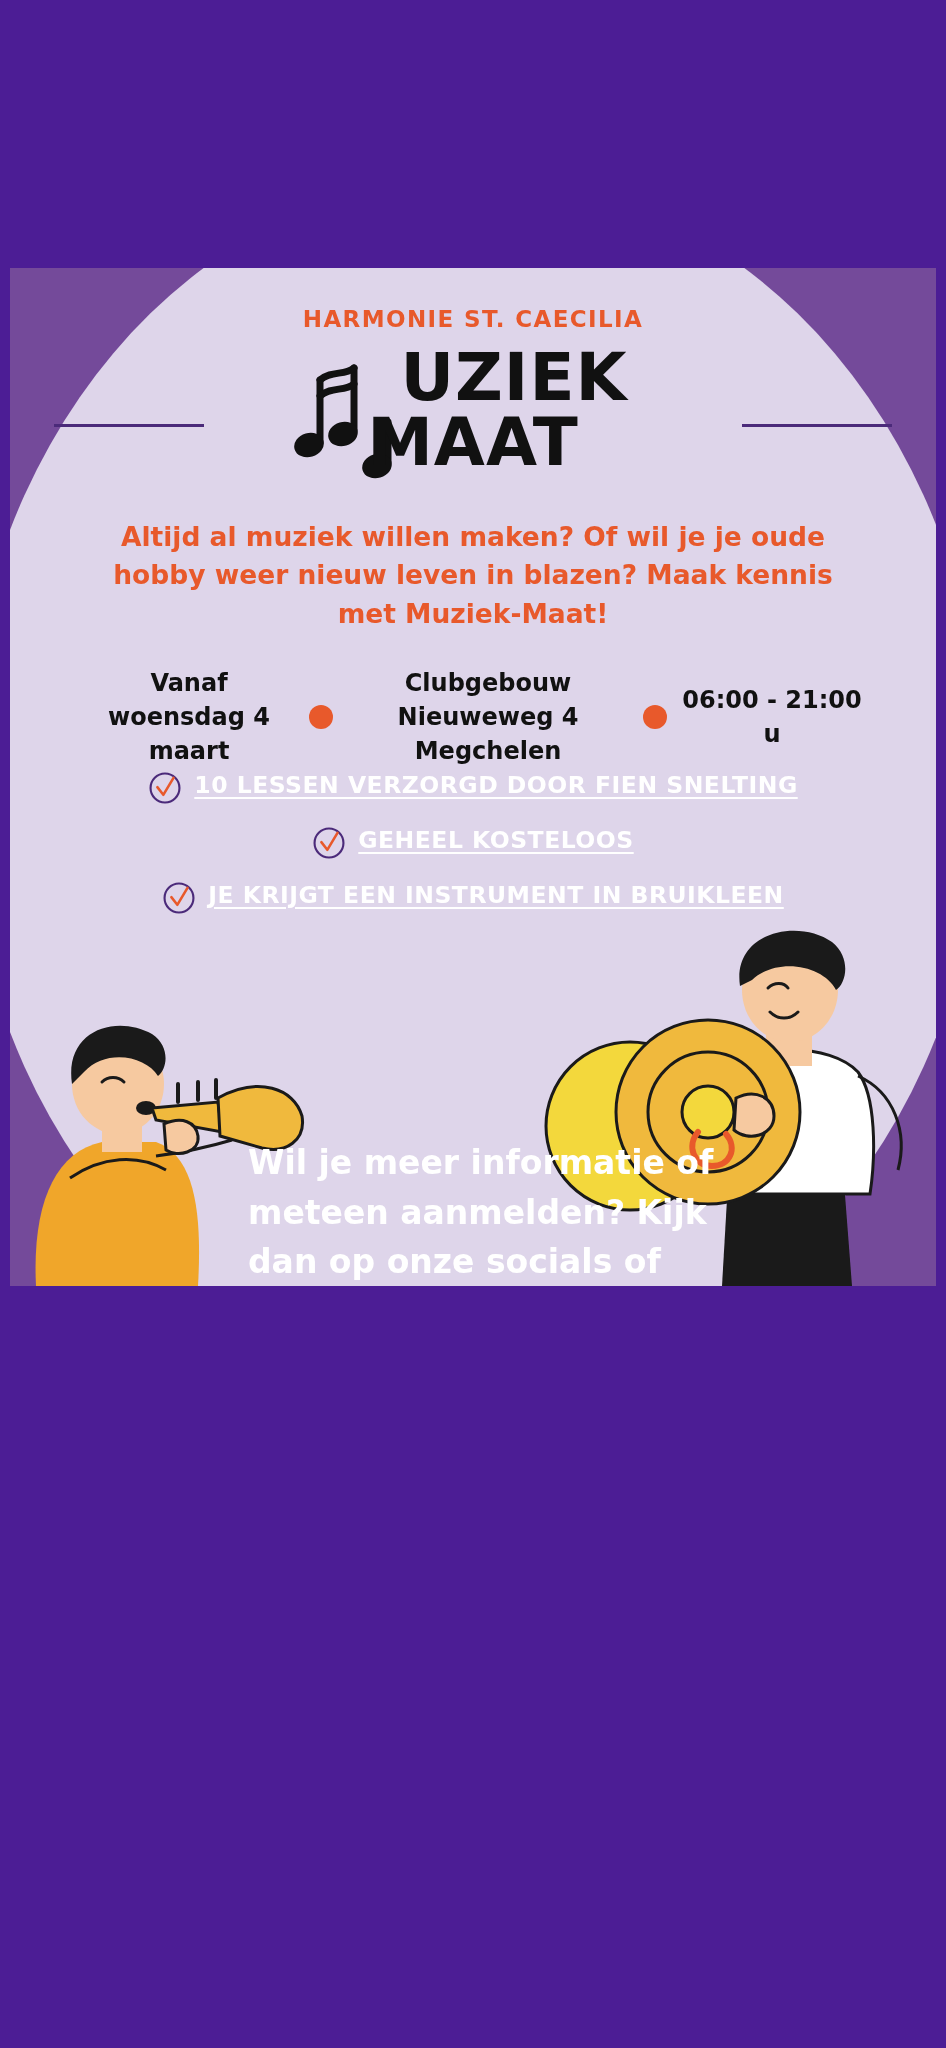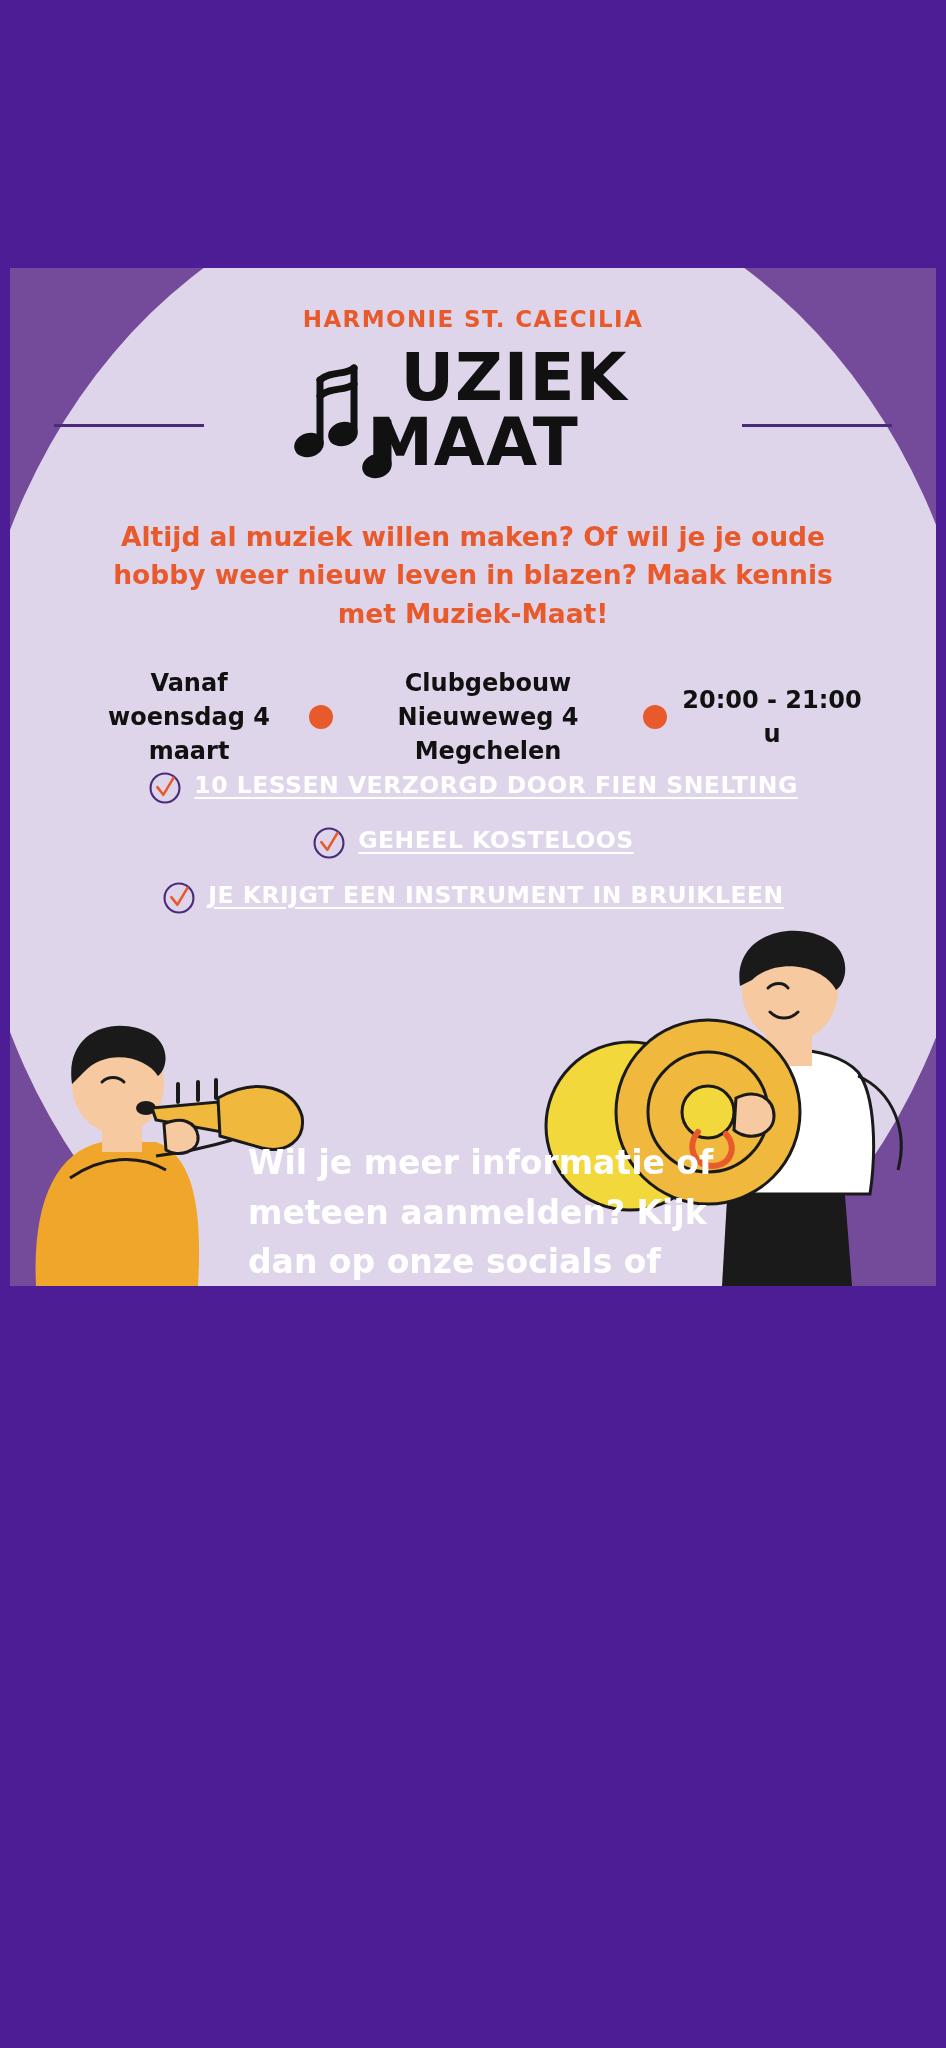--- a/index.html
+++ b/index.html
@@ -234,21 +234,21 @@
         </div>
       </div>
 
       <div class="tagline">Altijd al muziek willen maken? Of wil je je oude hobby weer nieuw leven in blazen? Maak kennis met Muziek-Maat!</div>
 
       <div class="info-row">
         <div class="info-col c1">Vanaf woensdag 4 maart</div>
         <div class="dot"></div>
         <div class="info-col c2">Clubgebouw Nieuweweg 4 Megchelen</div>
         <div class="dot"></div>
-        <div class="info-col c3">20:00 - 21:00 u</div>
+        <div class="info-col c3">06:00 - 21:00 u</div>
       </div>
 
       <div class="checklist">
 
         <div class="check-item">
           <svg class="check-icon" viewBox="0 0 40 40">
             <circle cx="20" cy="20" r="17" fill="none" stroke="#4b2a7a" stroke-width="2.5"></circle>
             <path d="M11 19 L18 28 L30 8" fill="none" stroke="#e8592b" stroke-width="3" stroke-linecap="round" stroke-linejoin="round"></path>
           </svg>
           <div class="check-text">10 LESSEN VERZORGD DOOR FIEN SNELTING</div>

